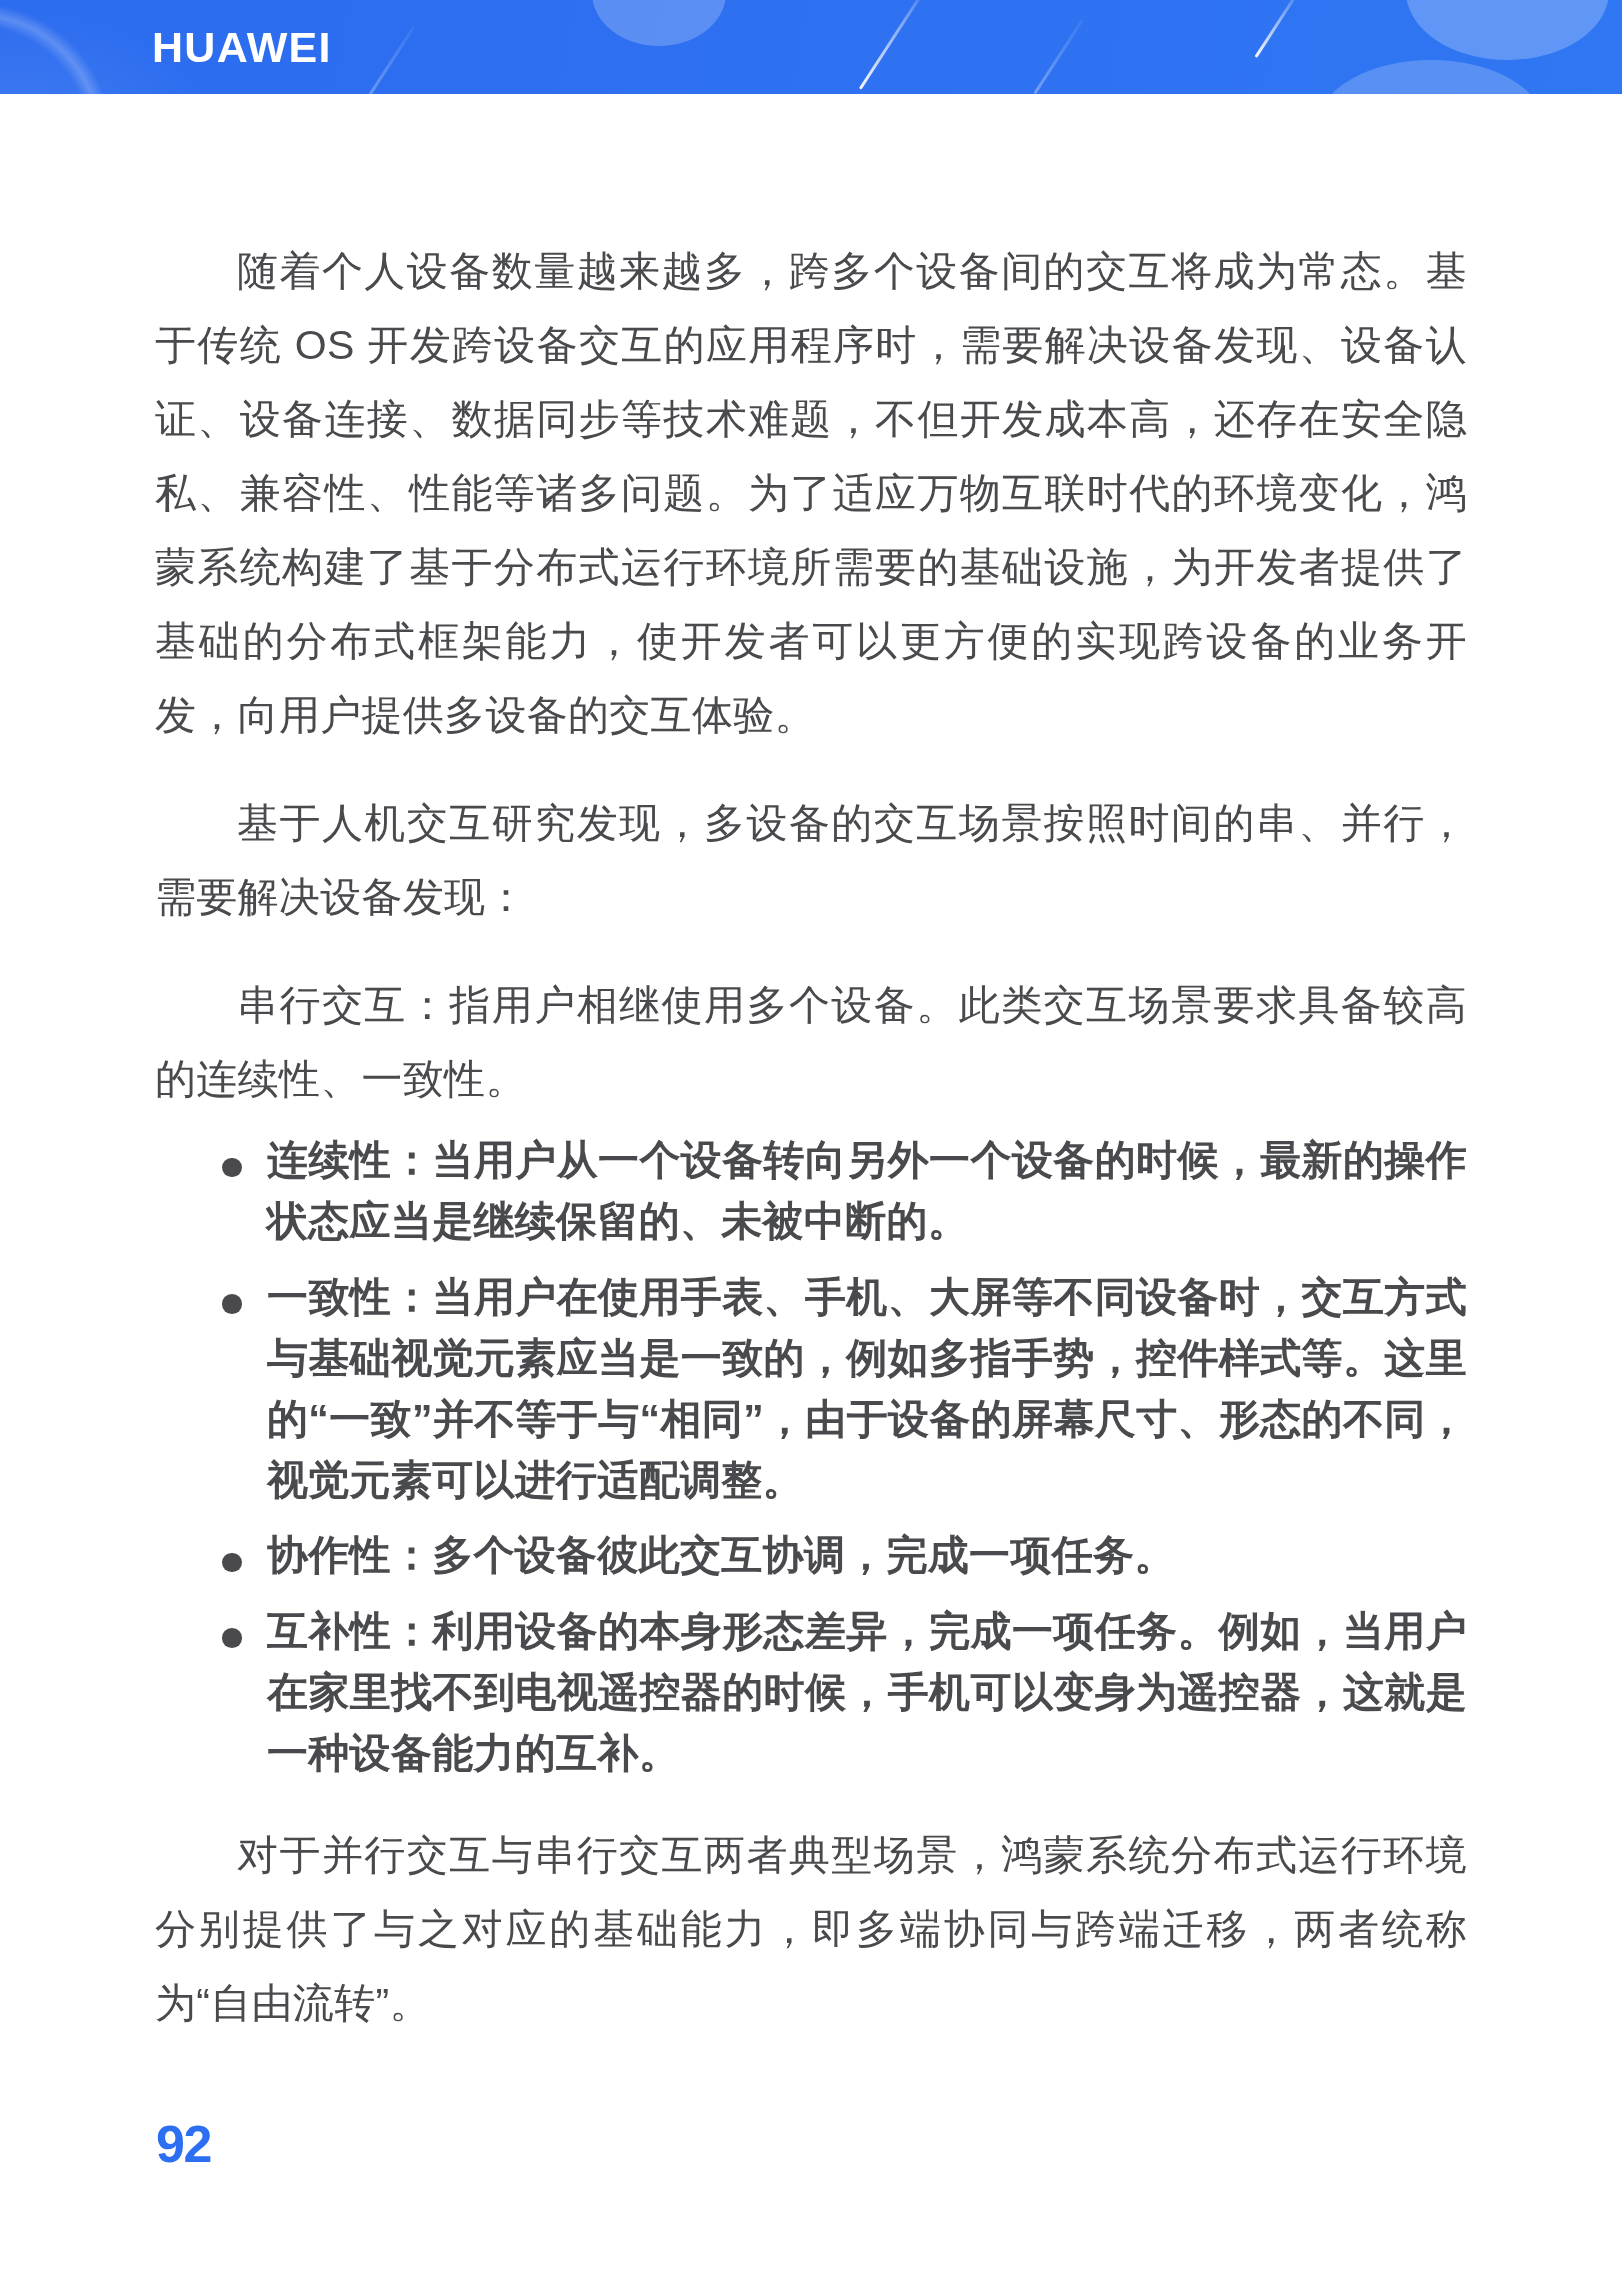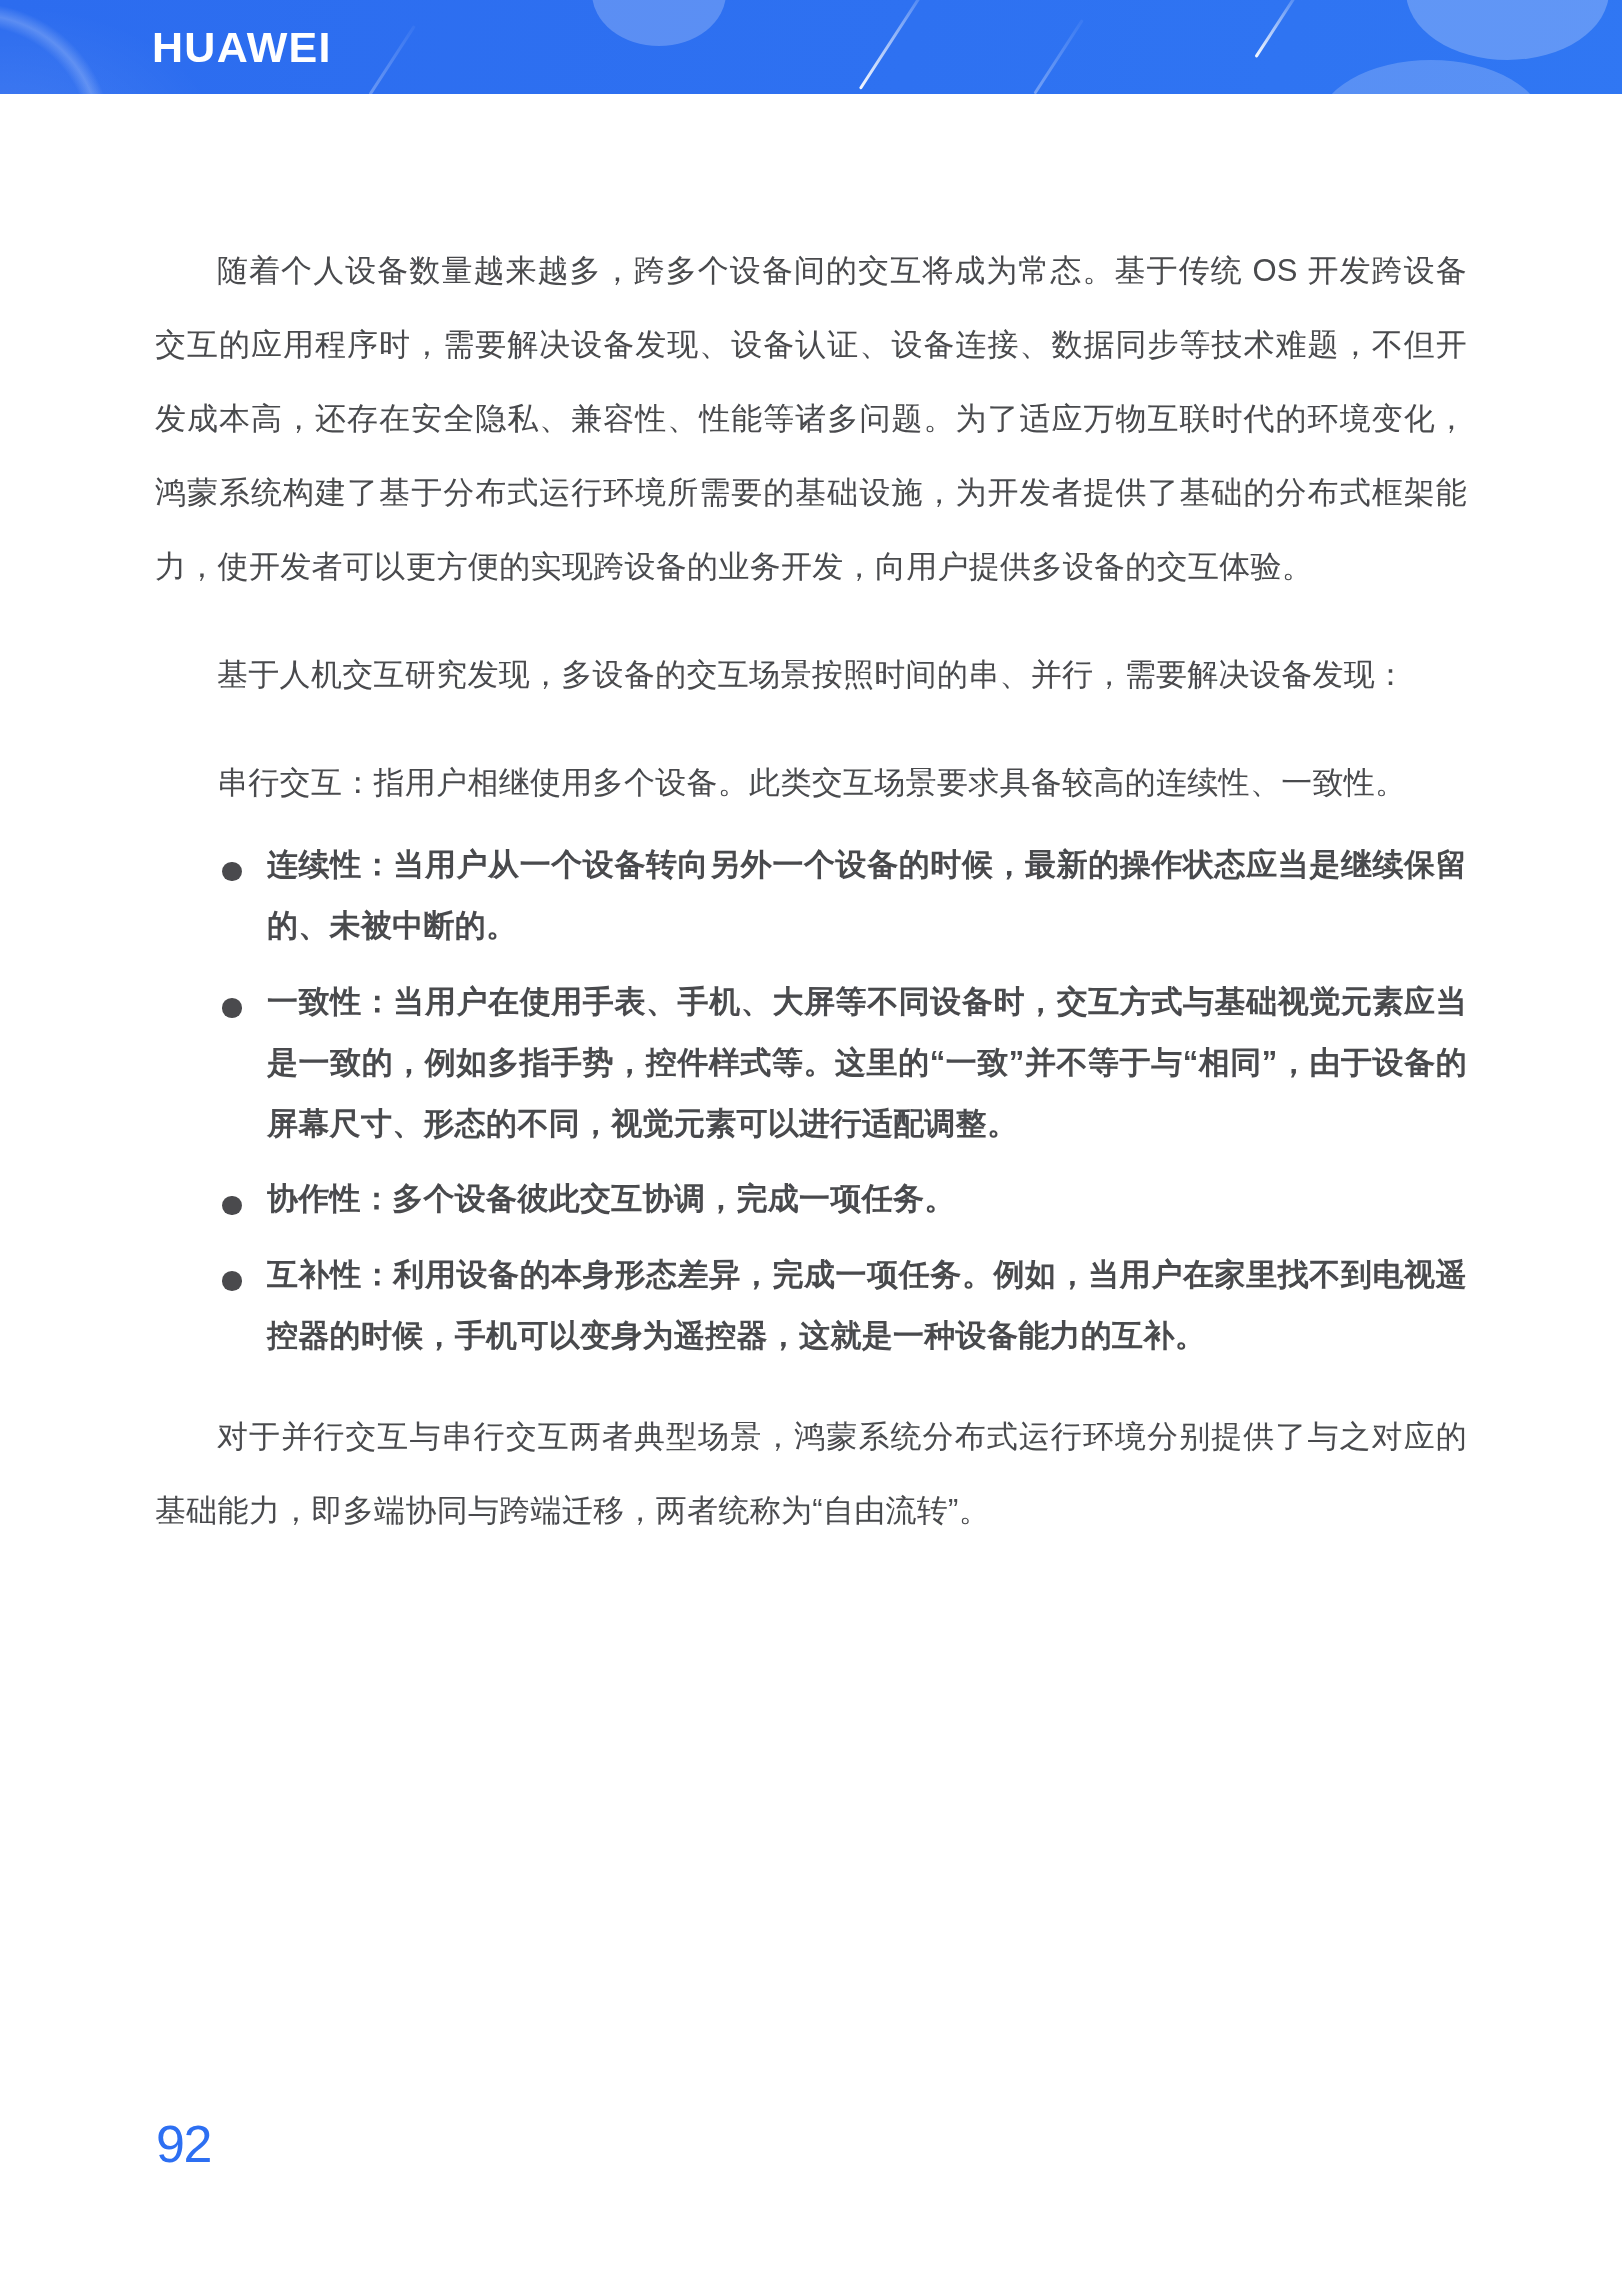--- a/index.html
+++ b/index.html
@@ -51,21 +51,21 @@
     background:linear-gradient(to bottom,rgba(255,255,255,0.15),rgba(255,255,255,0.95));
   }
   .s1{left:919px;top:-3.9px;height:111px;}
   .s2{left:1294px;top:-3.9px;height:73px;}
   .s3{left:1081px;top:19.6px;height:88px;opacity:0.35;}
   .s4{left:413px;top:26px;height:82px;opacity:0.30;}
 
   
   .content{
     position:absolute;left:155px;top:234px;width:1312px;
-    font-size:31px;color:#494a4d;letter-spacing:0.3px;
+    font-size:41px;color:#494a4d;letter-spacing:0.3px;
   }
   .para{
     margin:34px 0 0 0;
     line-height:74px;
     text-indent:2em;
     text-align:justify;
     text-justify:inter-ideograph;
   }
   .para:first-child{margin-top:0;}
   .bullet{
@@ -80,21 +80,21 @@
   .bullet::before{
     content:"";
     position:absolute;left:67px;top:27.5px;
     width:19.6px;height:19.6px;border-radius:50%;
     background:#4a4a4d;
   }
 
   
   .page-number{
     position:absolute;left:156px;top:2118px;
-    font-size:52px;font-weight:400;color:#2d6ff2;
+    font-size:52px;font-weight:700;color:#2d6ff2;
     letter-spacing:-1.3px;line-height:1;
   }
 </style>
 </head>
 <body>
 
 <div class="page">
 
   <div class="header">
     <div class="deco arc-left"></div>

